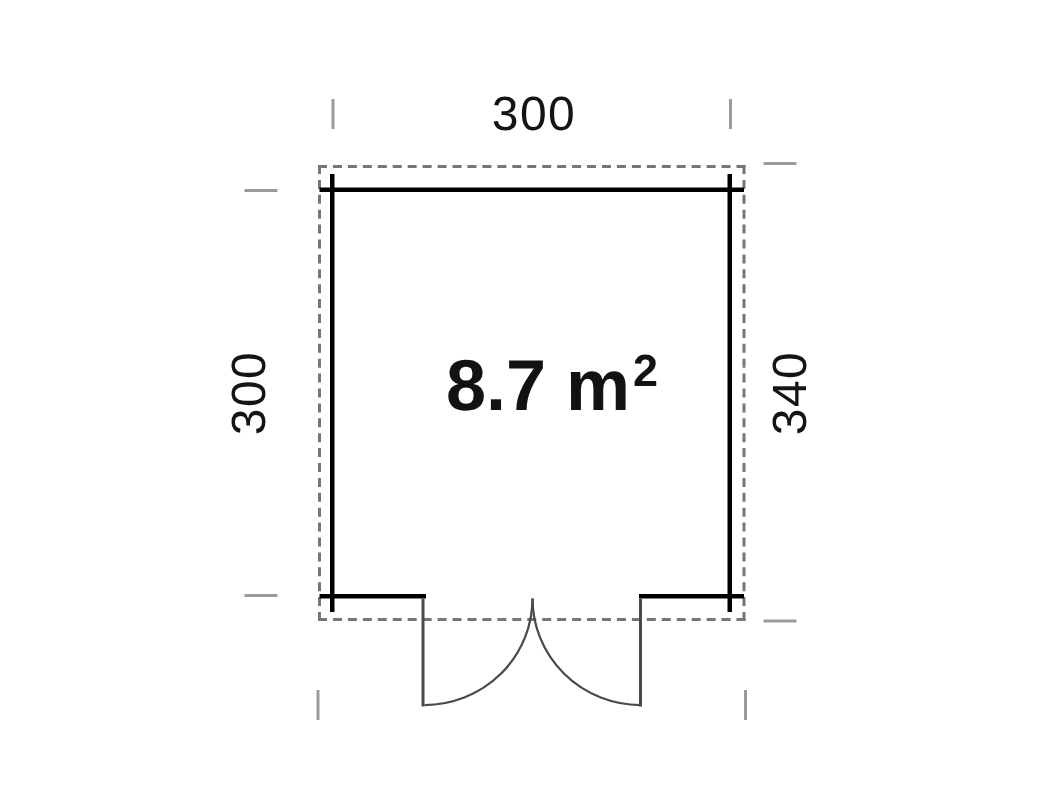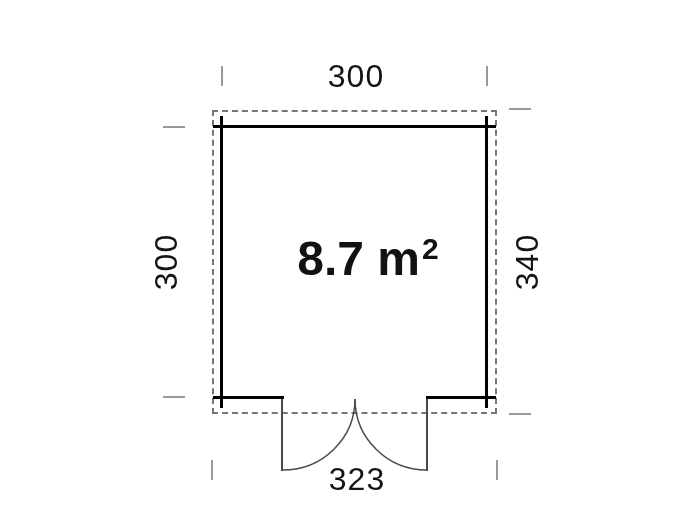--- a/index.html
+++ b/index.html
@@ -67,17 +67,16 @@
   <div class="tick-v" style="left:211px;top:460px;"></div>
   <div class="tick-v" style="left:496px;top:460px;"></div>
   <div class="tick-h" style="left:163px;top:126px;"></div>
   <div class="tick-h" style="left:163px;top:396px;"></div>
   <div class="tick-h" style="left:509px;top:108px;"></div>
   <div class="tick-h" style="left:509px;top:413px;"></div>
 
   <div class="dim dim-top">300</div>
   <div class="dim dim-rot dim-left">300</div>
   <div class="dim dim-rot dim-right">340</div>
-  <div class="dim dim-bottom">323</div>
 
   <div class="area"><span>8.7 m</span><sup>2</sup></div>
 
 </div>
 
 </body></html>

